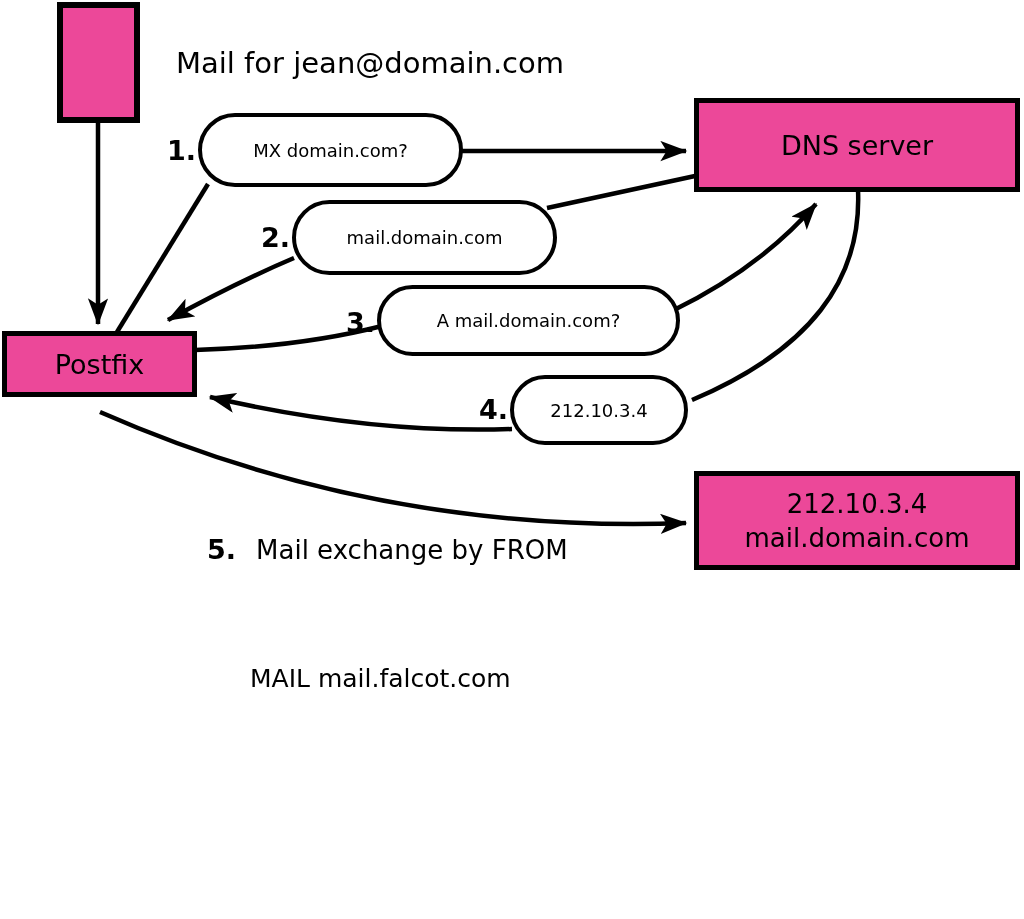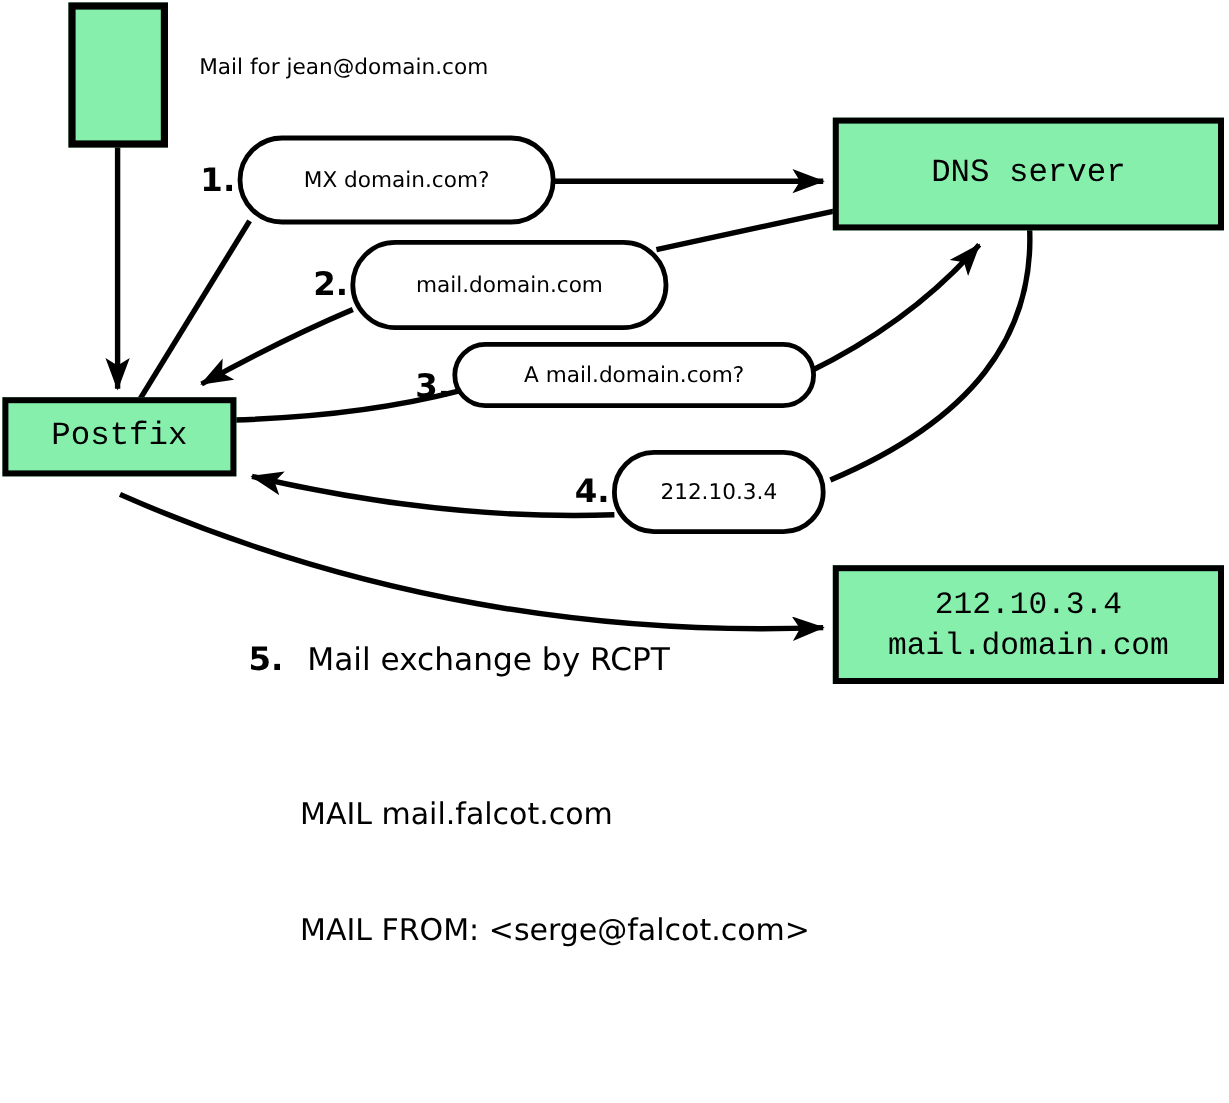--- a/index.html
+++ b/index.html
@@ -7,26 +7,25 @@
     position:relative;
     width:1024px;height:919px;
     background:#ffffff;
     font-family:"DejaVu Sans","Liberation Sans",sans-serif;
     color:#000;
     overflow:hidden;
   }
   #connectors{position:absolute;left:0;top:0;width:1024px;height:919px;}
   .node{
     position:absolute;
-    background:#86efac;
+    background:#ec4899;
     border:5px solid #000;
     display:flex;align-items:center;justify-content:center;
     box-sizing:border-box;
     text-align:center;
-    font-family:Liberation Mono, monospace;
   }
   .rectnode{font-size:27px;}
   .pill{
     position:absolute;
     background:#fff;
     border:4px solid #000;
     border-radius:45px;
     display:flex;align-items:center;justify-content:center;
     box-sizing:border-box;
     font-size:18px;
@@ -35,22 +34,23 @@
   .stepnum{
     position:absolute;
     font-weight:bold;
     font-size:27px;
     text-align:right;
     width:40px;
     line-height:30px;
   }
   .freetext{
     position:absolute;
-    font-size:18px;
+    font-size:29px;
     white-space:nowrap;
+    margin-left:10px;
   }
   .caption{
     position:absolute;
     display:flex;
     gap:20px;
     align-items:baseline;
     white-space:nowrap;
   }
   .caption .num{font-weight:bold;font-size:27px;}
   .caption .lbl{font-size:26px;}
@@ -105,40 +105,39 @@
     <span>212.10.3.4</span>
     <span>mail.domain.com</span>
   </div>
 
   <div class="pill" style="left:198px;top:113px;width:265px;height:74px;">
     <span>MX domain.com?</span>
   </div>
   <div class="pill" style="left:292px;top:200px;width:265px;height:75px;">
     <span>mail.domain.com</span>
   </div>
-  <div class="pill" style="left:377px;top:285px;width:303px;height:55px;">
+  <div class="pill" style="left:377px;top:285px;width:303px;height:71px;">
     <span>A mail.domain.com?</span>
   </div>
   <div class="pill" style="left:510px;top:375px;width:178px;height:70px;">
     <span>212.10.3.4</span>
   </div>
 
   <div class="stepnum" style="left:156px;top:136px;">1.</div>
   <div class="stepnum" style="left:250px;top:223px;">2.</div>
   <div class="stepnum" style="left:335px;top:308px;">3.</div>
   <div class="stepnum" style="left:468px;top:395px;">4.</div>
 
   <div class="caption" style="left:207px;top:534px;">
     <span class="num">5.</span>
-    <span class="lbl">Mail exchange by RCPT</span>
+    <span class="lbl">Mail exchange by FROM</span>
   </div>
 
   <div id="smtp-block">
     <div class="smtp-line">MAIL mail.falcot.com</div>
-    <div class="smtp-line">MAIL FROM: &lt;serge@falcot.com&gt;</div>
     
     
     
     
     
     
     
   </div>
 
 </div>

